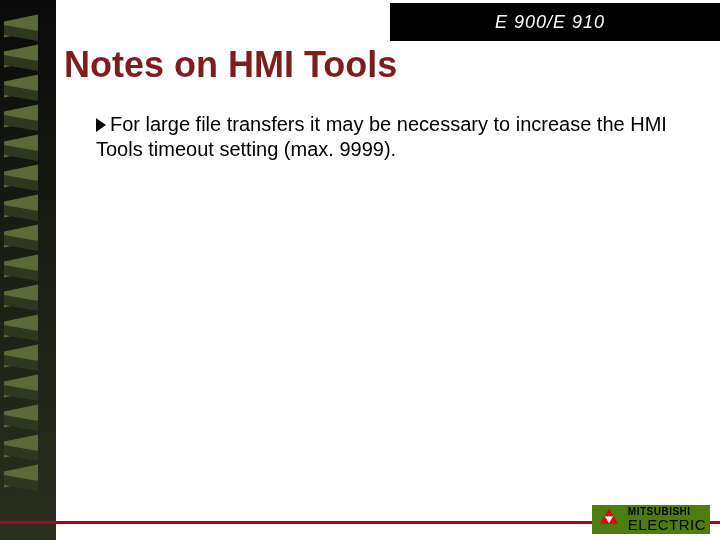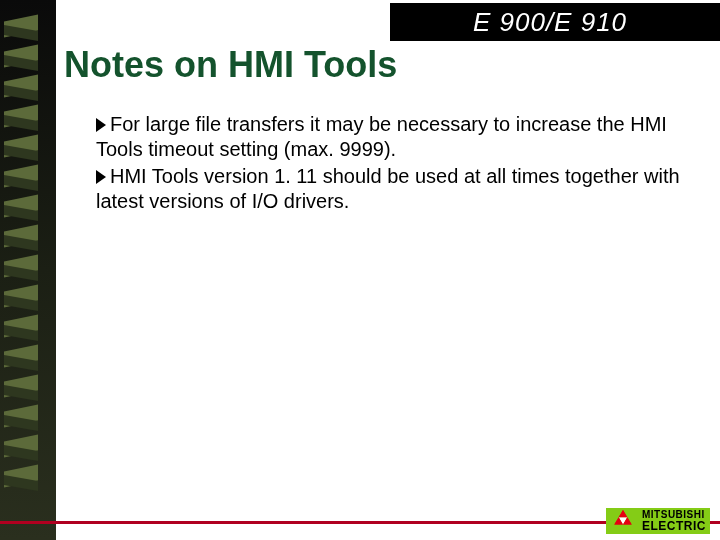--- a/index.html
+++ b/index.html
@@ -42,33 +42,33 @@
     background: #2e371f;
     transform: skewY(10deg);
   }
   .header-bar {
     position: absolute;
     left: 390px; top: 3px;
     width: 330px; height: 38px;
     background: #000;
     color: #fff;
     font-style: italic;
-    font-size: 26px;
+    font-size: 18px;
     letter-spacing: 1px;
     display: flex;
     align-items: center;
     justify-content: center;
     padding-right: 10px;
   }
   .title {
     position: absolute;
     left: 64px; top: 44px;
     font-size: 36px;
     font-weight: bold;
-    color: #14532d;
+    color: #7f1d1d;
   }
   .content {
     position: absolute;
     left: 76px; top: 112px;
     width: 590px;
     font-size: 20px;
     line-height: 1.25;
     color: #000;
     margin-left: 20px;
   }
@@ -89,32 +89,32 @@
     left: 0; bottom: 16px;
     width: 720px; height: 3px;
     background: #b00020;
   }
   .logo {
     position: absolute;
     right: 10px; bottom: 6px;
     display: flex;
     align-items: center;
     gap: 6px;
-    background: #84cc16;
+    background: #4d7c0f;
     padding: 2px 4px;
   }
   .logo svg { display: block; }
   .logo-text {
     font-size: 10px;
     line-height: 1;
     font-weight: bold;
     color: #000;
     letter-spacing: 0.5px;
   }
-  .logo-text .small { font-size: 12px; font-weight: bold; }
+  .logo-text .small { font-size: 15px; font-weight: normal; }
 </style>
 </head>
 <body>
 
 <div class="left-strip">
   <div class="teeth">
     <div class="tooth">
         <div class="a"></div>
         <div class="b"></div>
       </div>
@@ -183,23 +183,20 @@
 
 <div class="header-bar">
   <span>E 900/E 910</span>
 </div>
 
 <h1 class="title">Notes on HMI Tools</h1>
 
 <div class="content">
   <div class="bullet">
     <span class="arrow"></span><span>For large file transfers it may be necessary to increase the HMI Tools timeout setting (max. 9999).</span>
-  </div>
-  <div class="bullet">
-    <span class="arrow"></span><span>HMI Tools version 1. 11 should be used at all times together with latest versions of I/O drivers.</span>
   </div>
 </div>
 
 <div class="bottom-bar"></div>
 
 <div class="logo">
   <svg width="26" height="22" viewBox="0 0 26 22">
     <polygon points="13,0 17.3,7.3 8.7,7.3" fill="#e60012"></polygon>
     <polygon points="8.7,7.3 13,14.6 4.3,14.6" fill="#e60012"></polygon>
     <polygon points="17.3,7.3 21.7,14.6 13,14.6" fill="#e60012"></polygon>

